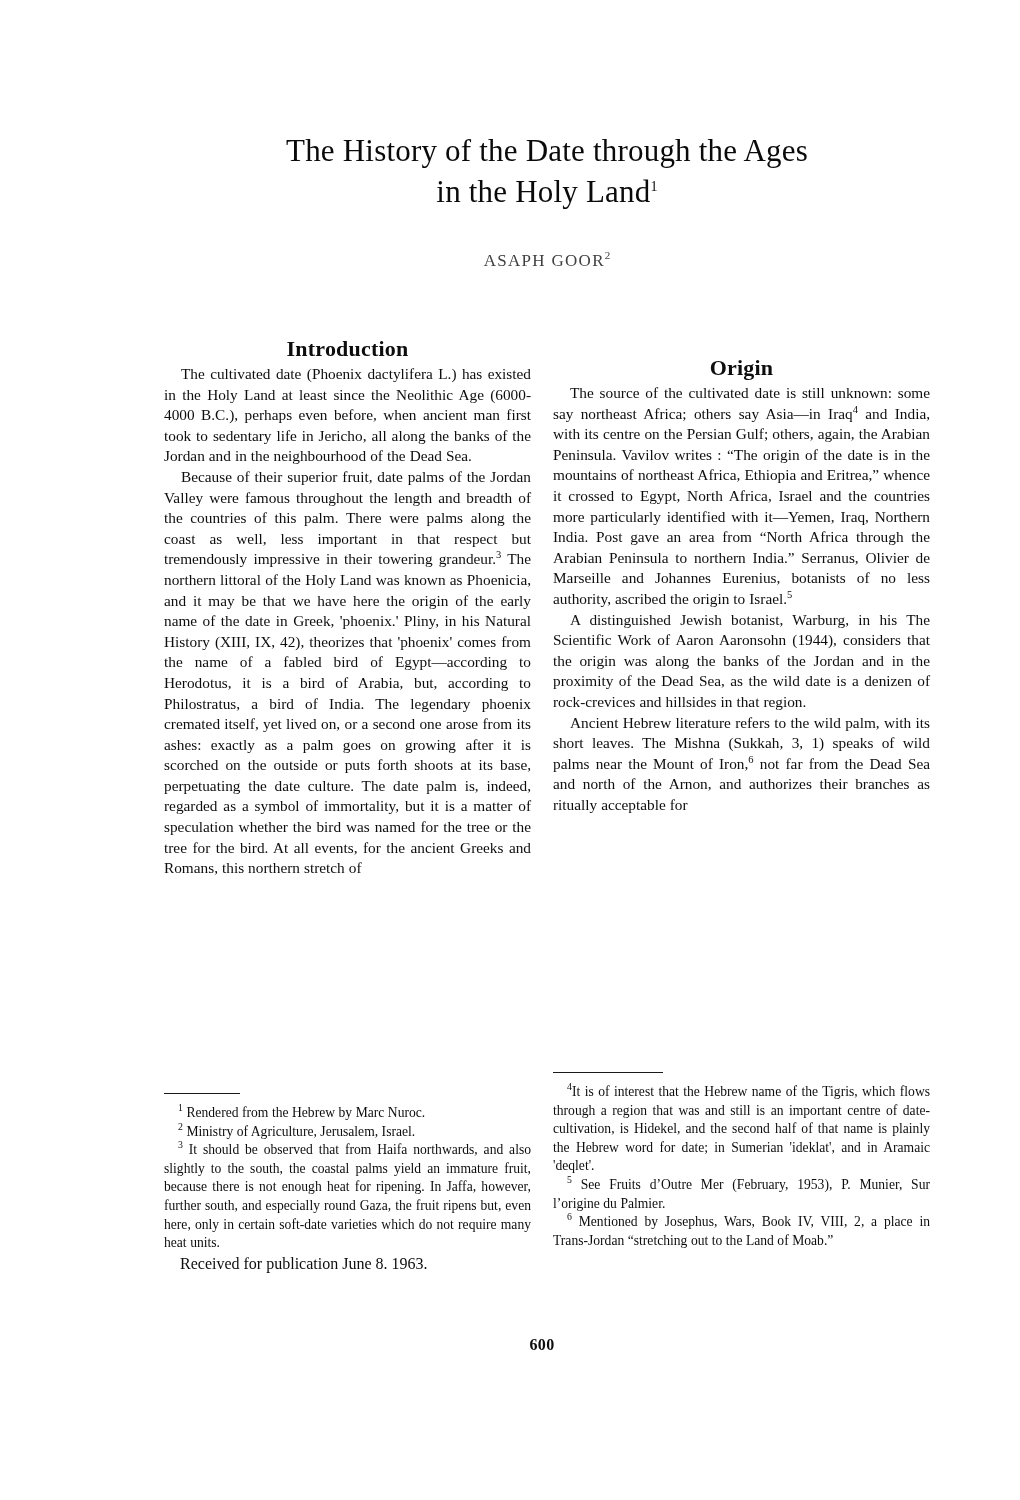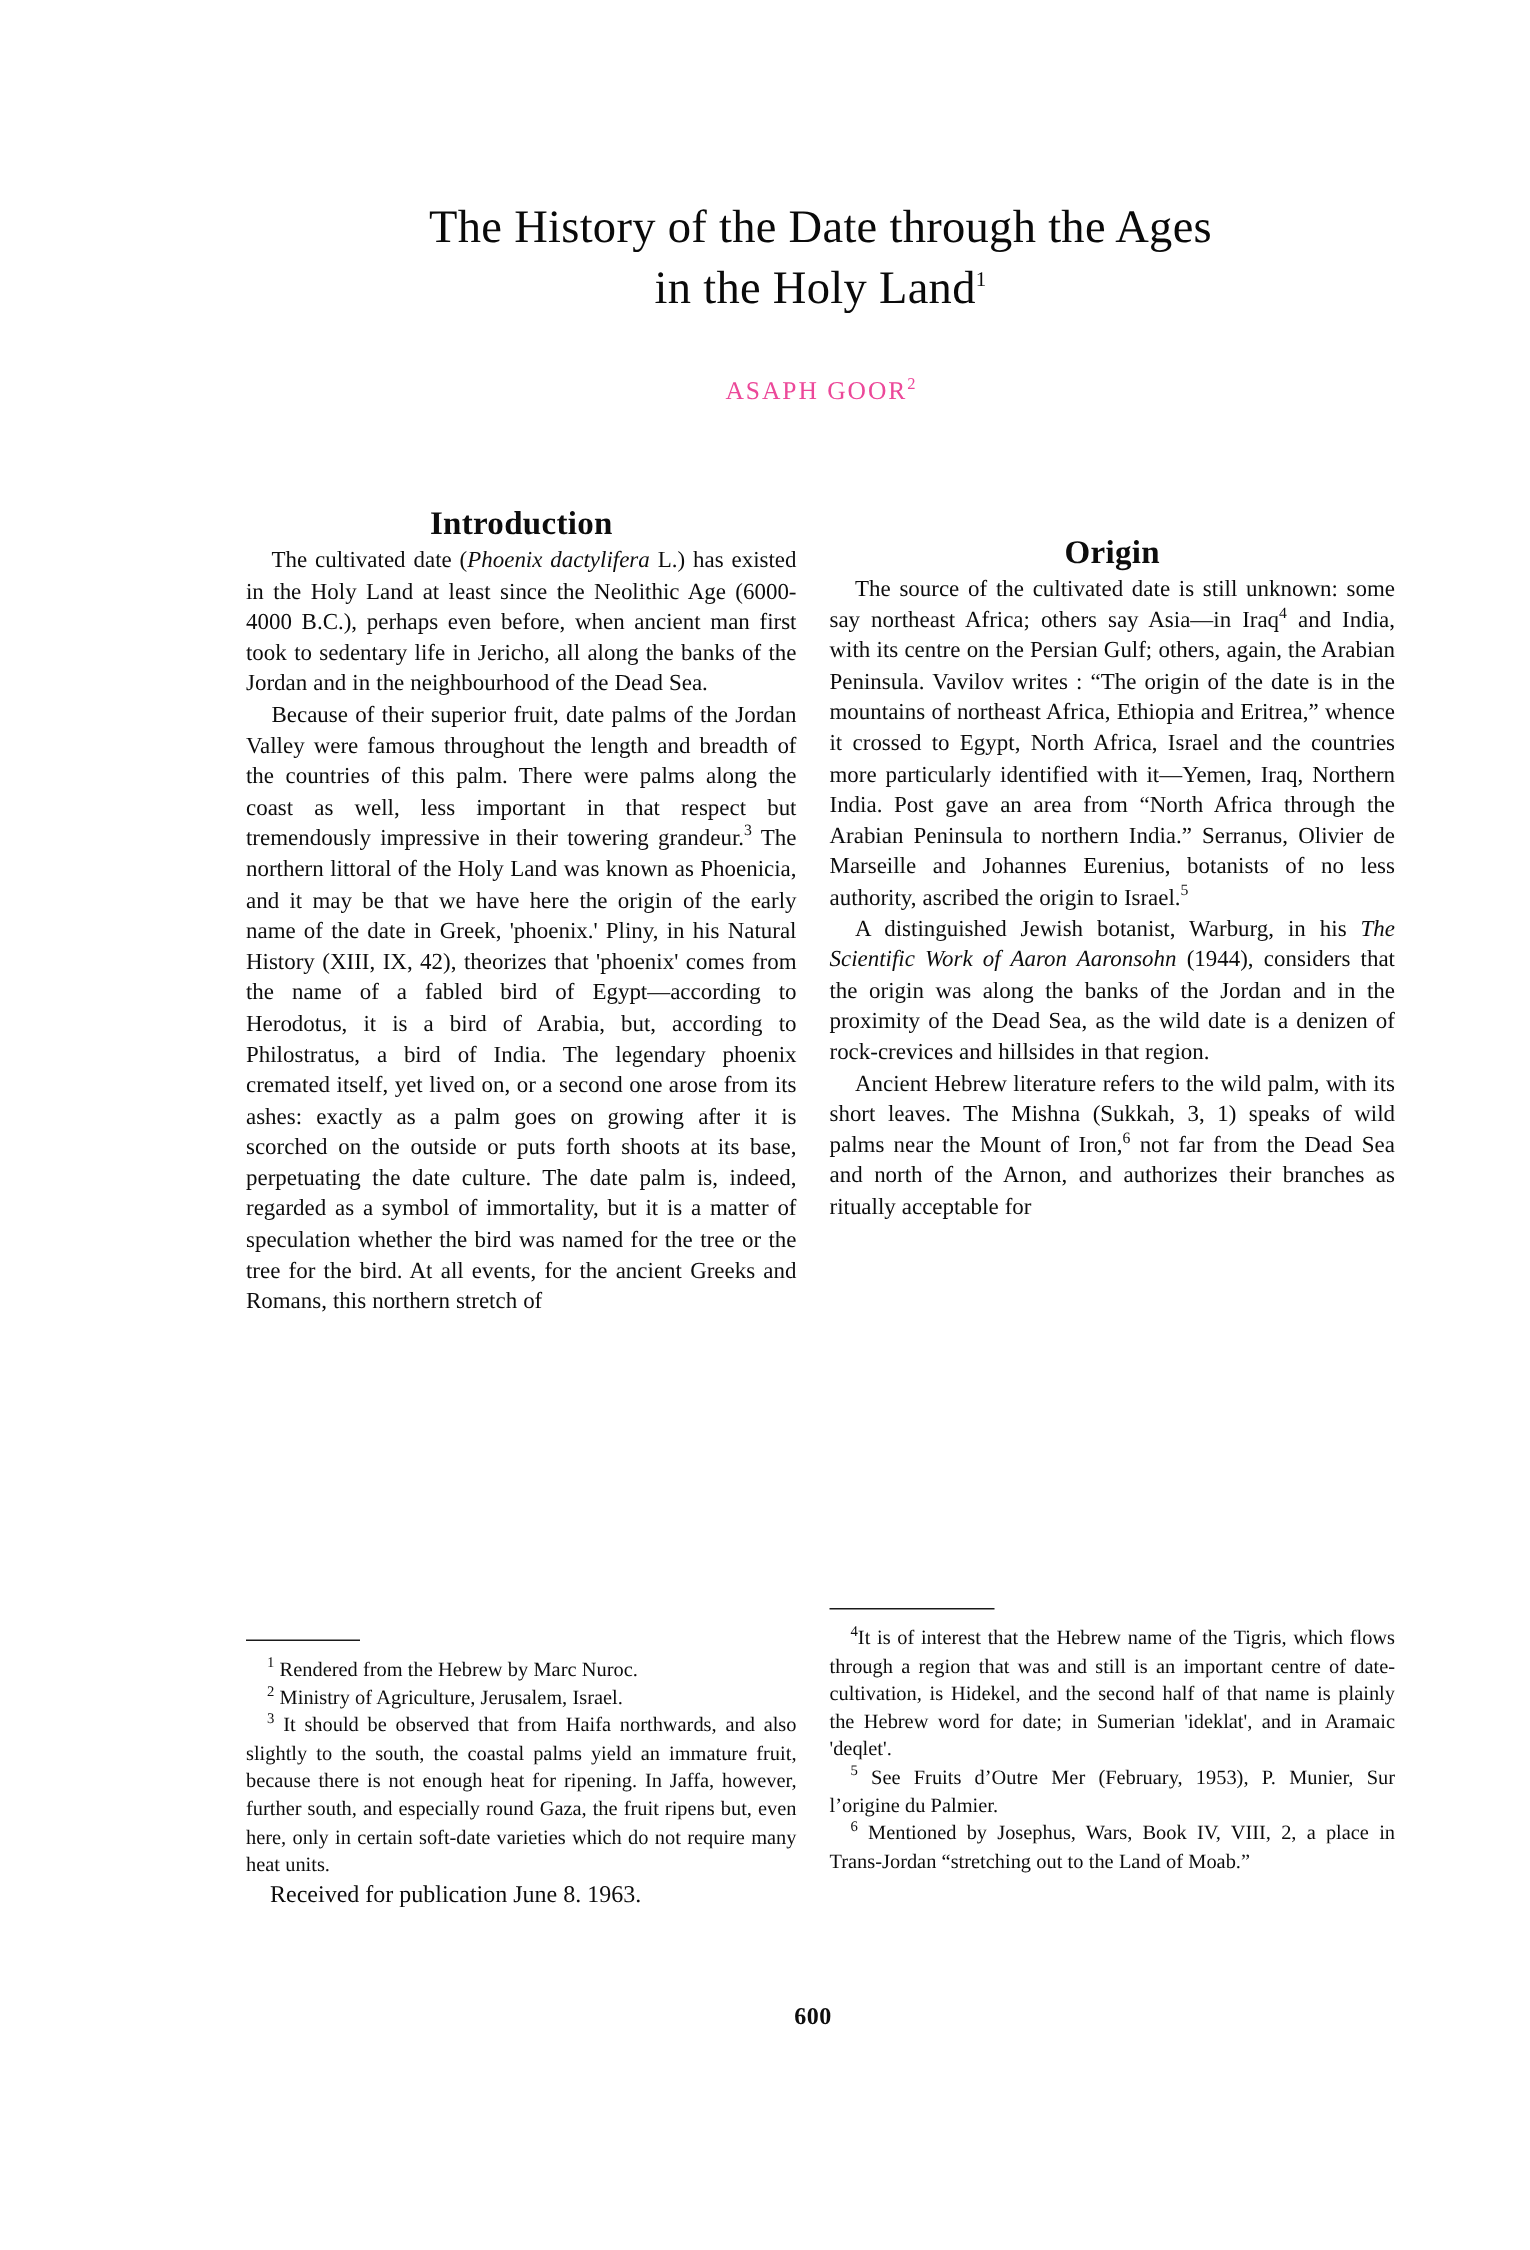--- a/index.html
+++ b/index.html
@@ -45,21 +45,21 @@
   .doc-title .fn-sup {
     font-size: 14px;
     vertical-align: super;
     line-height: 0;
   }
   .byline {
     margin: 0;
     padding-top: 39px;
     font-size: 17px;
     letter-spacing: 1.3px;
-    color: #ec4899;
+    color: #404040;
   }
   .byline .fn-sup {
     font-size: 11px;
     vertical-align: super;
     line-height: 0;
     letter-spacing: 0;
   }
 
   
   .col {
@@ -84,21 +84,21 @@
     margin: 0;
     font-size: 15.3px;
     line-height: 20.6px;
     text-align: justify;
     text-indent: 17px;
     hyphens: none;
     word-spacing: 0.2px;
   }
   p.body-par.noindent { text-indent: 0; }
 
-  .ital { font-style: italic; }
+  .ital { }
   sup.fn-ref {
     font-size: 10.5px;
     vertical-align: super;
     line-height: 0;
   }
 
   
   .footnotes {
     position: absolute;
     width: 367px;

